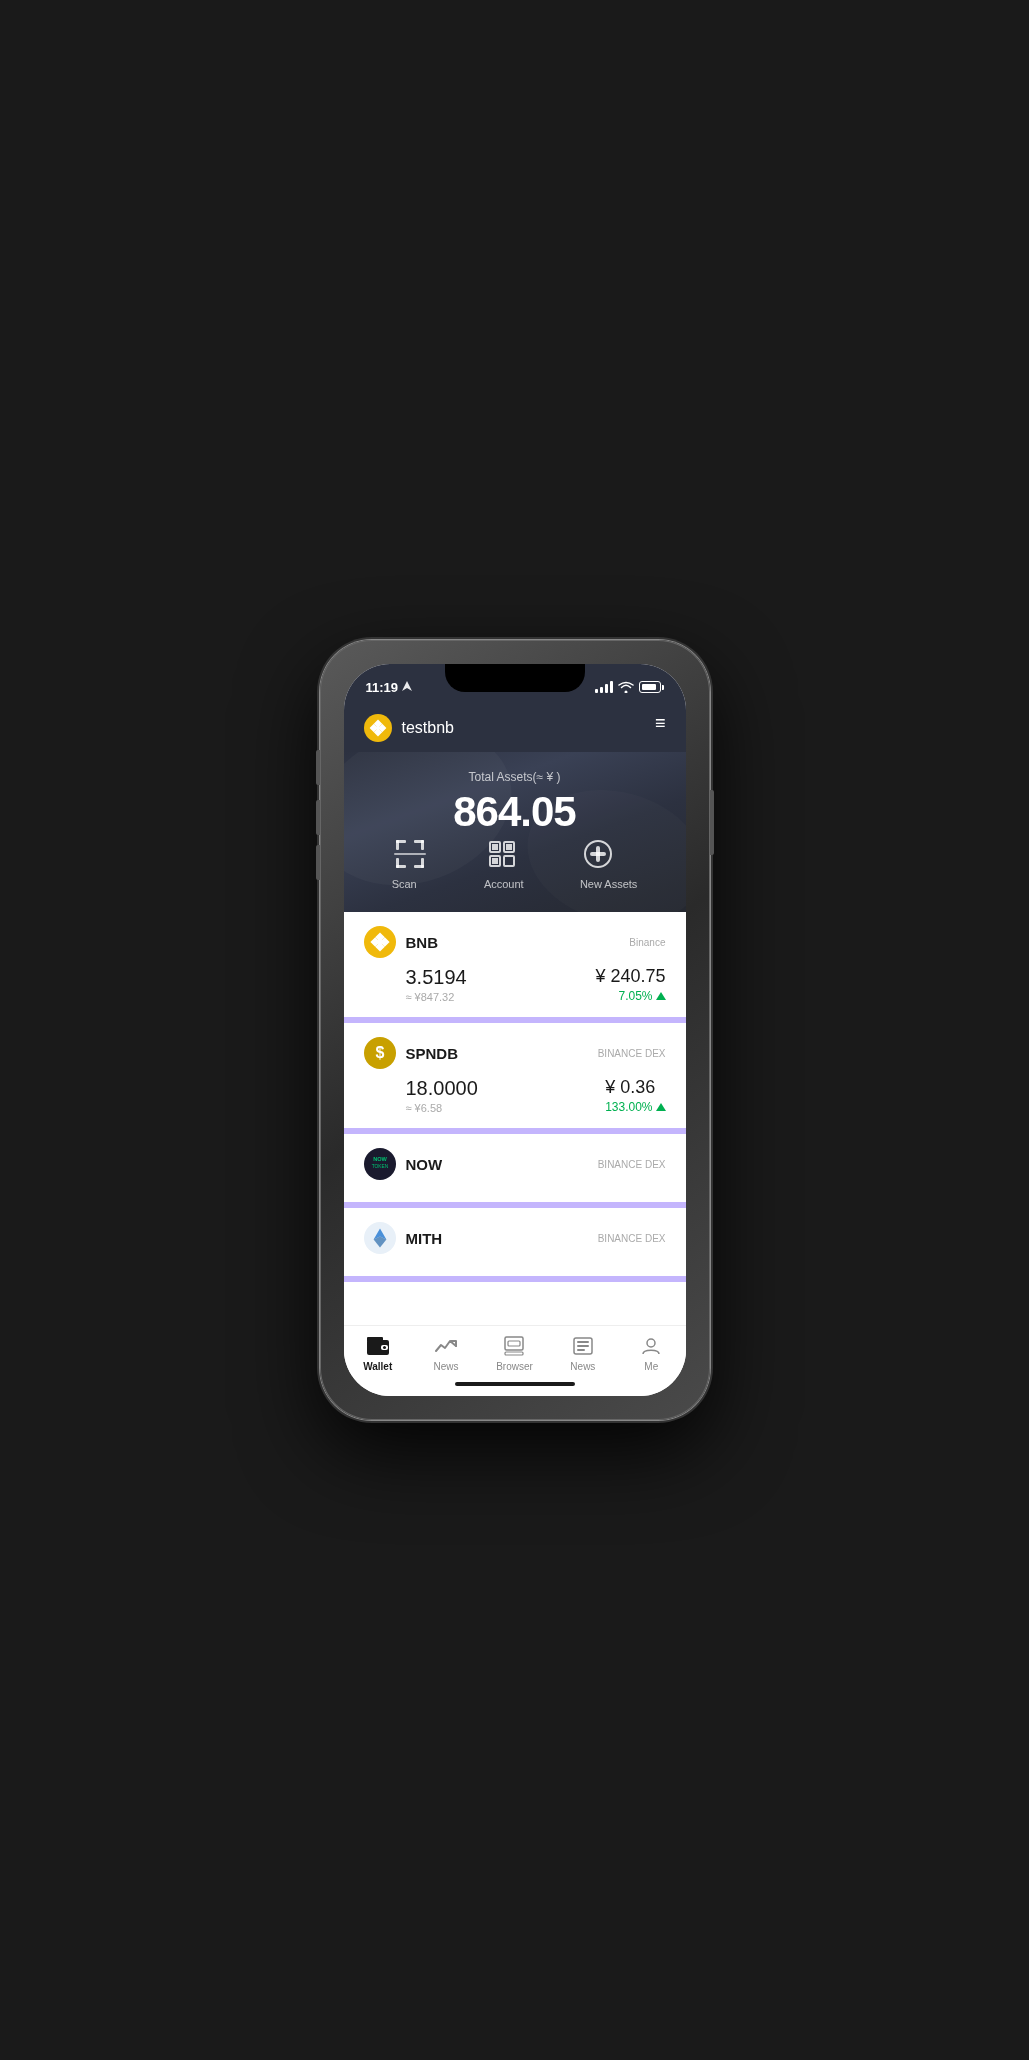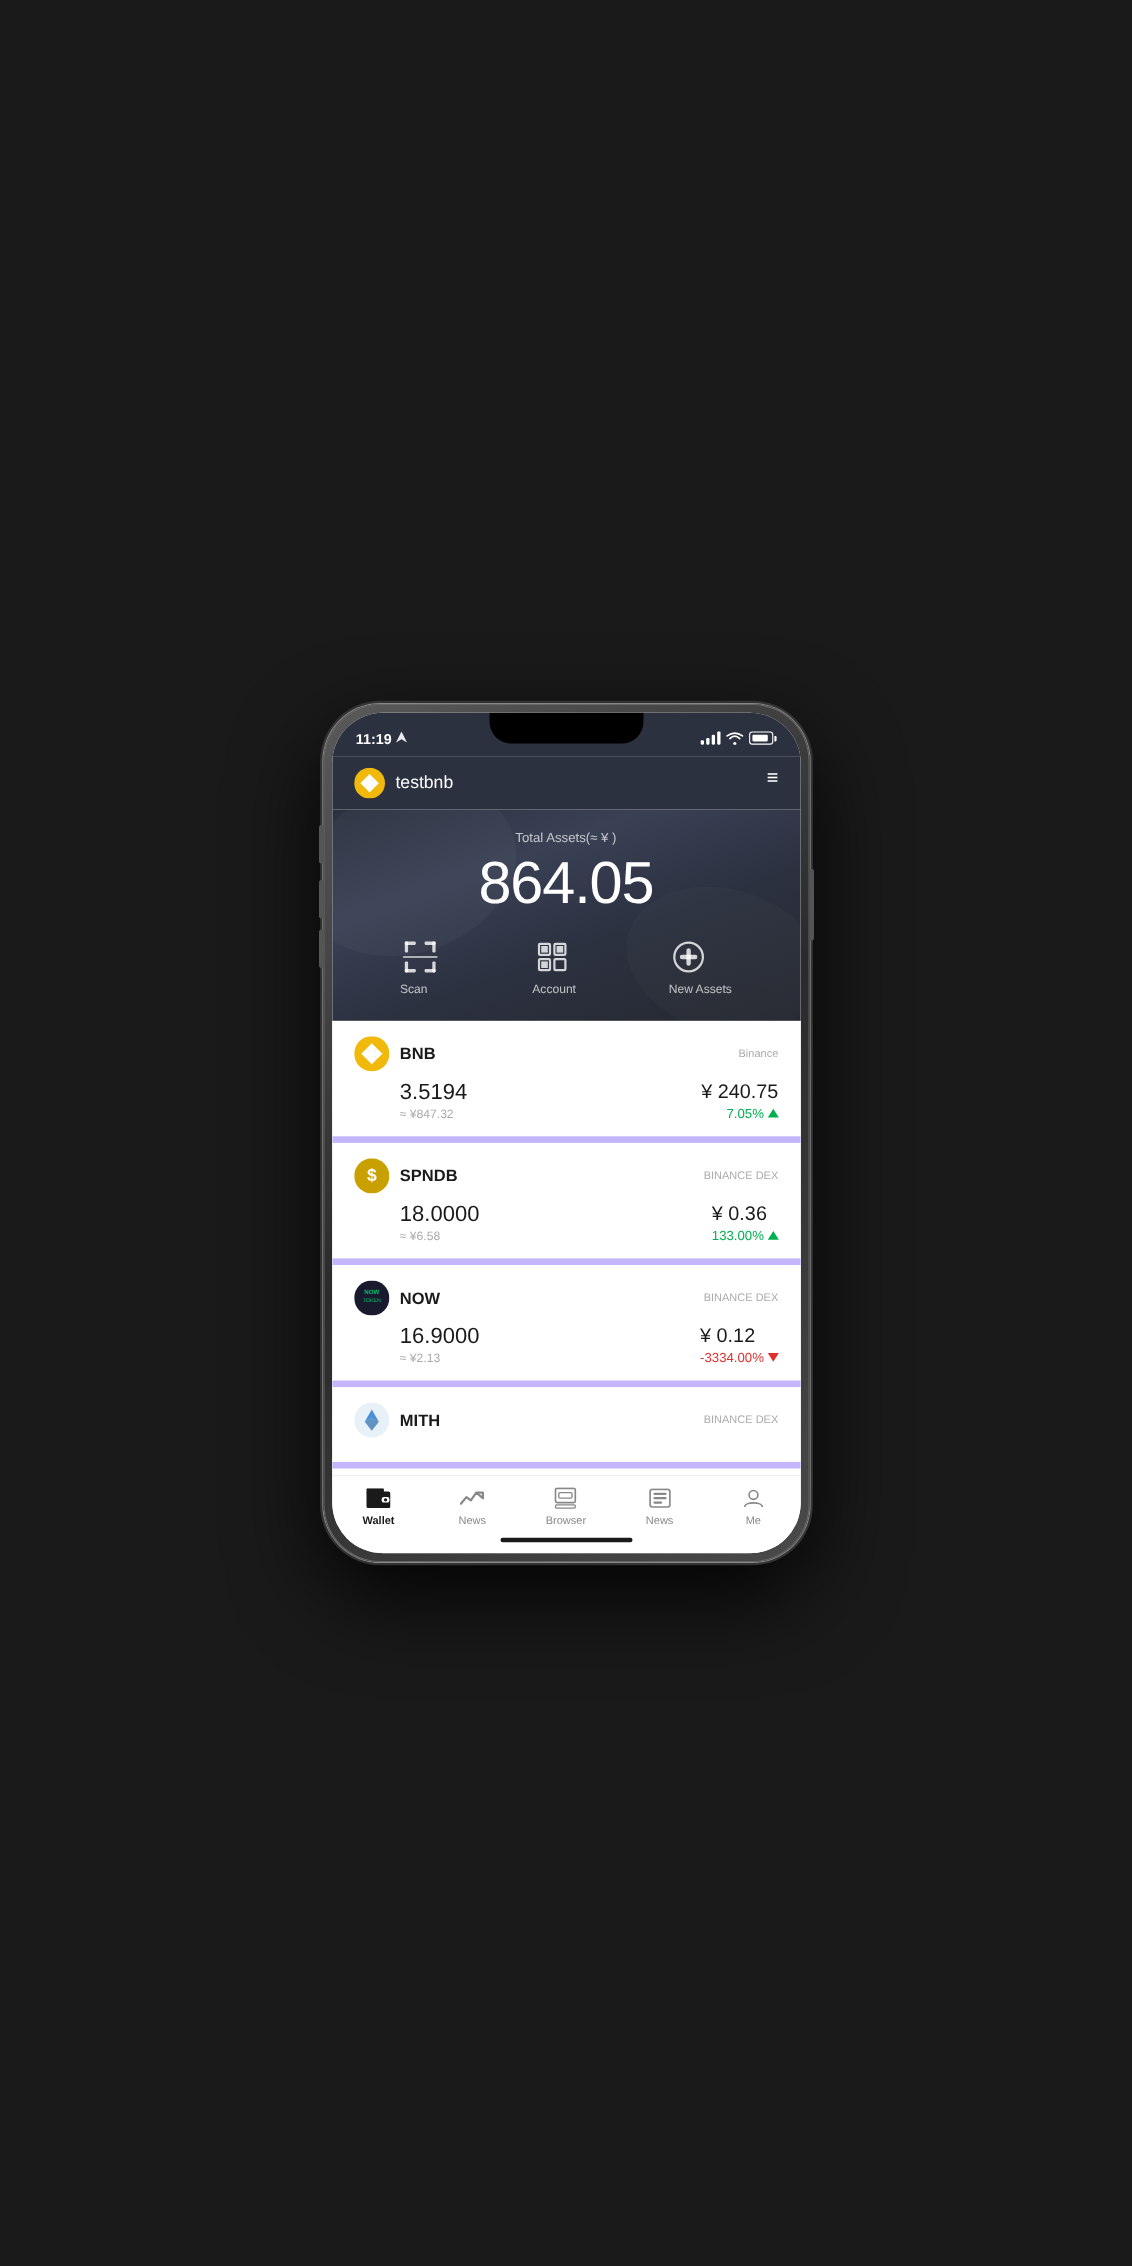--- a/index.html
+++ b/index.html
@@ -6,25 +6,25 @@
     body {
       background: #1a1a1a;
       display: flex;
       justify-content: center;
       align-items: center;
       min-height: 100vh;
       font-family: -apple-system, BlinkMacSystemFont, 'SF Pro Display', 'Helvetica Neue', Arial, sans-serif;
     }
 
     .phone-outer {
-      width: 442px;
+      width: 390px;
       height: 780px;
       background: linear-gradient(145deg, #5a5a5a, #2a2a2a, #4a4a4a);
       border-radius: 52px;
-      padding: 8px;
+      padding: 24px;
       box-shadow:
         0 0 0 1px #888,
         0 0 0 3px #333,
         inset 0 0 0 1px #666,
         0 30px 80px rgba(0,0,0,0.9);
       position: relative;
     }
 
     
     .phone-outer::before {
@@ -199,24 +199,23 @@
     }
 
     .total-assets-label {
       color: rgba(255,255,255,0.7);
       font-size: 12px;
       margin-bottom: 4px;
     }
 
     .total-assets-value {
       color: #fff;
-      font-size: 54px;
-      font-weight: 400;
+      font-size: 42px;
+      font-weight: 700;
       letter-spacing: -1px;
-      margin-bottom: 18px;
     }
 
     .hero-actions {
       display: flex;
       justify-content: space-around;
       align-items: center;
       position: relative;
       z-index: 1;
     }
 
@@ -549,33 +548,20 @@
           <div class="asset-name-row">
             <svg width="32" height="32" viewBox="0 0 40 40">
               <circle cx="20" cy="20" r="20" fill="#1a1a2e"></circle>
               <text x="20" y="16" text-anchor="middle" font-size="7" font-weight="bold" fill="#00c070">NOW</text>
               <text x="20" y="25" text-anchor="middle" font-size="6" fill="#00c070">TOKEN</text>
             </svg>
             <span class="asset-symbol">NOW</span>
           </div>
           <span class="asset-exchange">BINANCE DEX</span>
         </div>
-        <div class="asset-item-bottom">
-          <div>
-            <div class="asset-balance">16.9000</div>
-            <div class="asset-balance-cny">≈ ¥2.13</div>
-          </div>
-          <div class="asset-price-block">
-            <div class="asset-price">¥ 0.12</div>
-            <div class="asset-change change-down">
-              <span>-3334.00%</span>
-              <div class="triangle-down"></div>
-            </div>
-          </div>
-        </div>
       </div>
 
       <div class="asset-item">
         <div class="asset-item-top">
           <div class="asset-name-row">
             <svg width="32" height="32" viewBox="0 0 40 40">
               <circle cx="20" cy="20" r="20" fill="#e8f0f8"></circle>
               <polygon points="20,8 28,22 20,18 12,22" fill="#4a90d9"></polygon>
               <polygon points="20,18 28,22 20,32 12,22" fill="#2a6aaa" opacity="0.7"></polygon>
             </svg>

